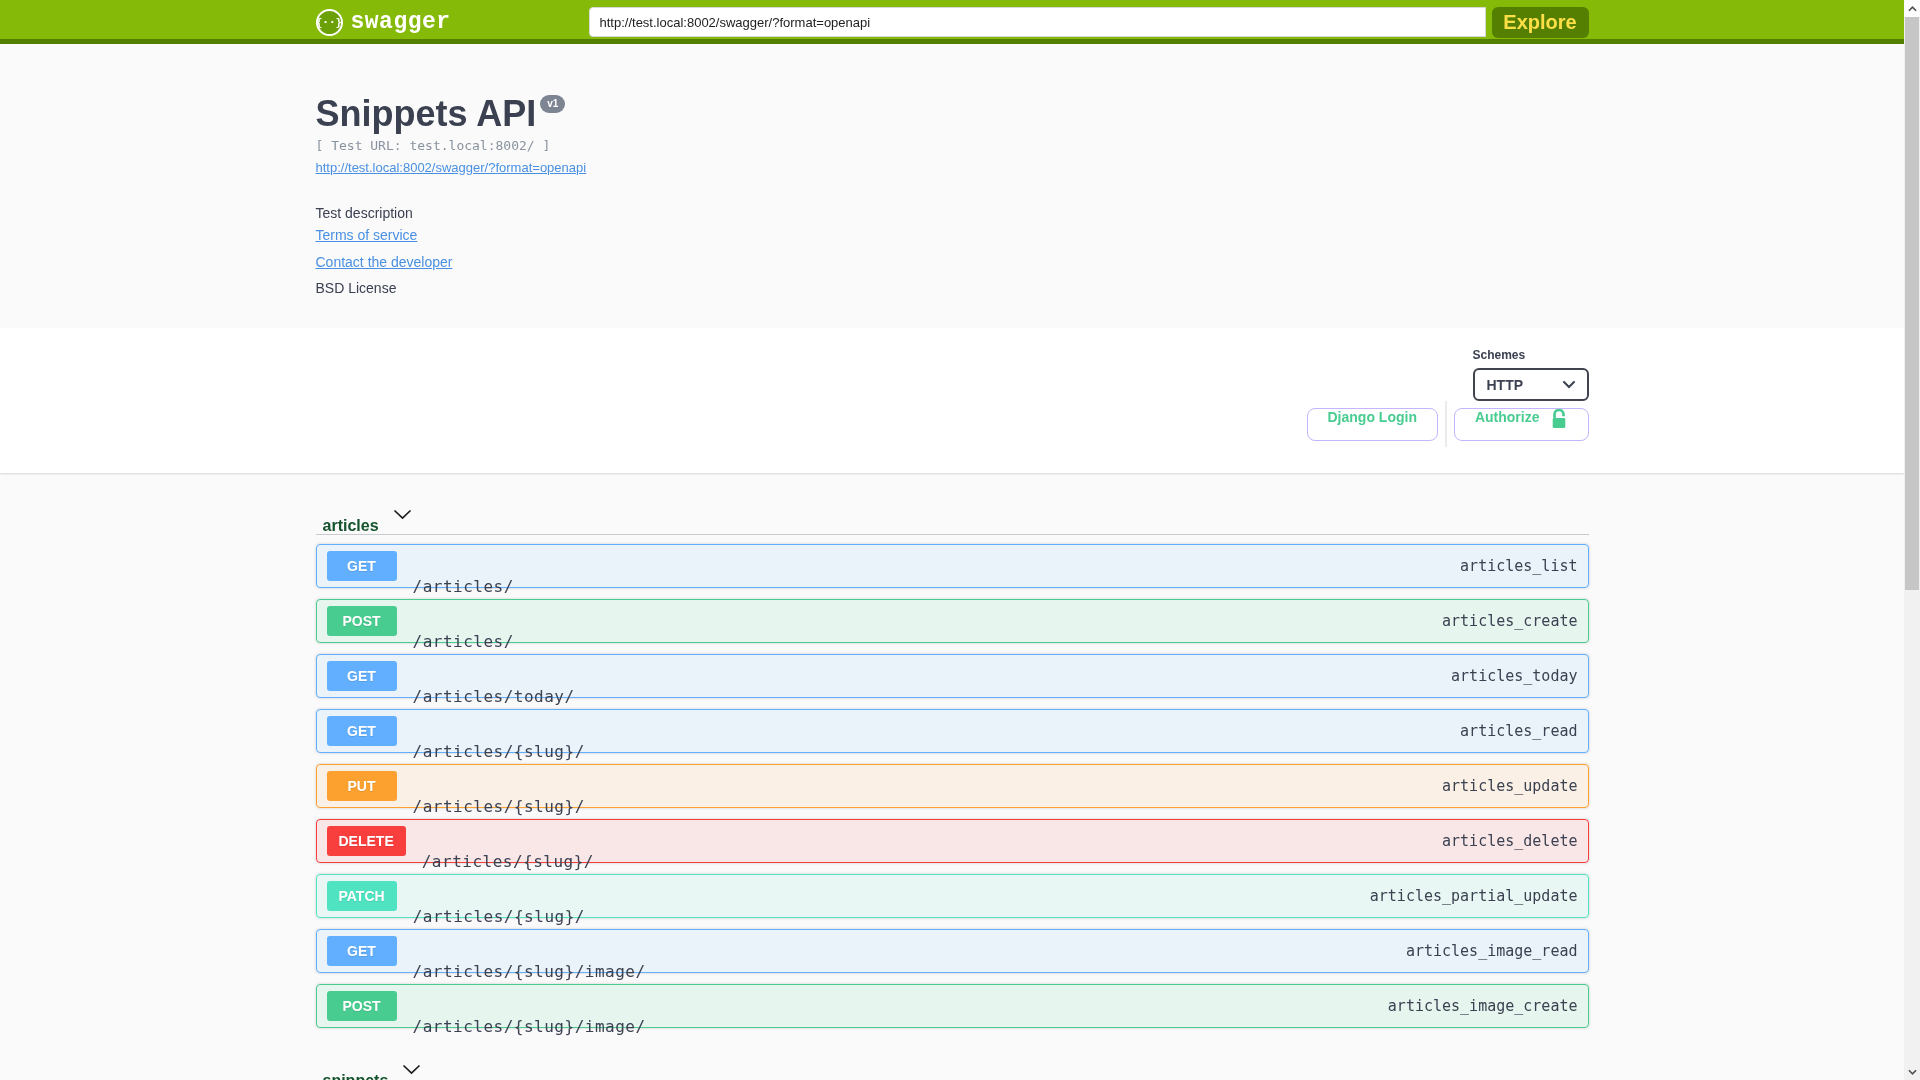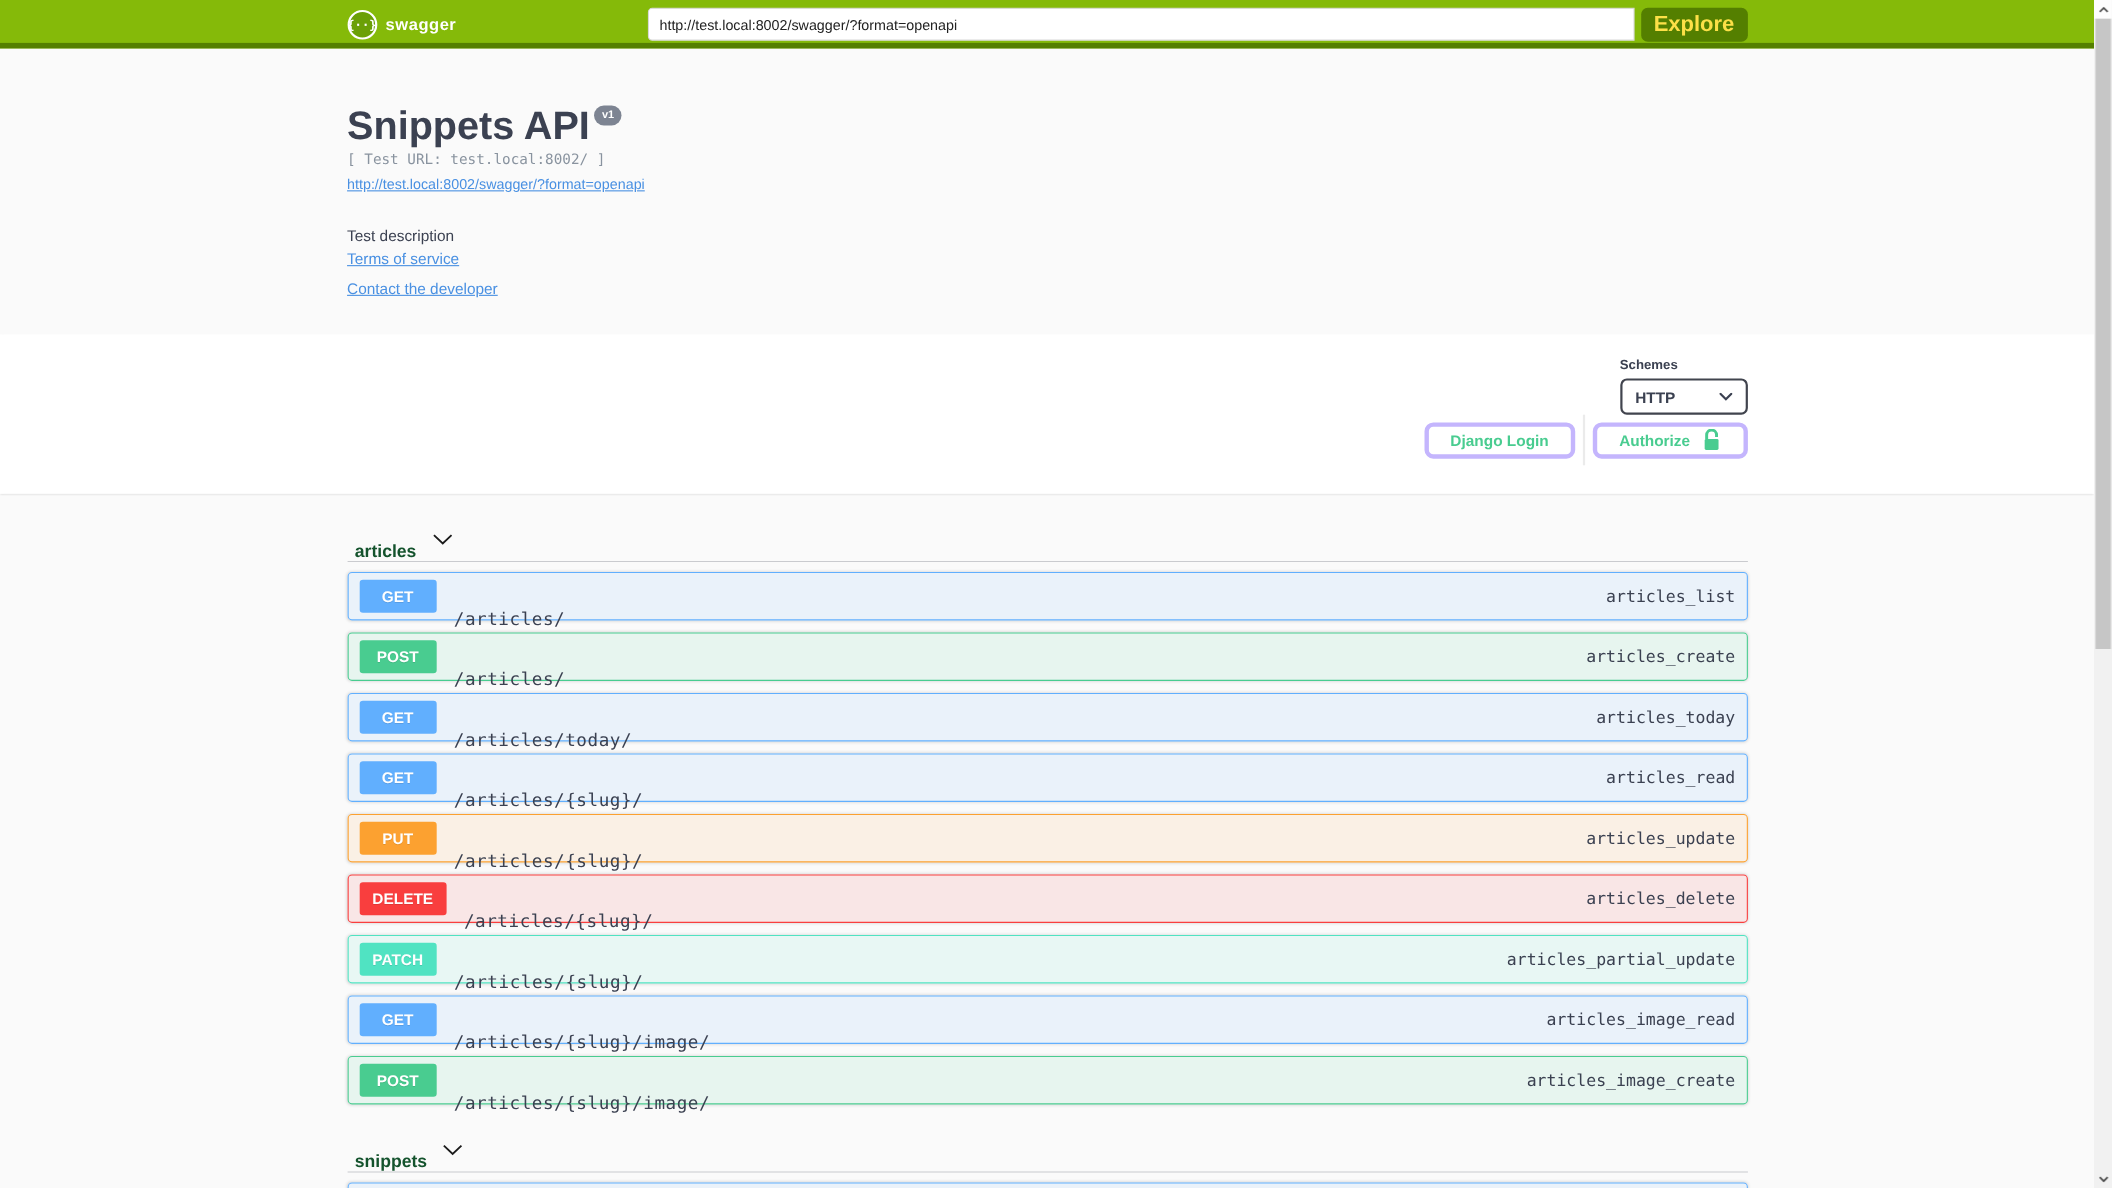--- a/index.html
+++ b/index.html
@@ -21,21 +21,21 @@
   }
   .topbar .container { display: flex; align-items: center; height: 44px; }
   .brand { display: flex; align-items: center; gap: 8px; cursor: pointer; }
   .logo-circle {
     width: 27px; height: 27px; border-radius: 50%;
     background: #6ba006; border: 2px solid #ffffff;
     display: flex; align-items: center; justify-content: center;
     color: #ffffff; font-family: "DejaVu Sans Mono", monospace;
     font-size: 11px; font-weight: bold; line-height: 1;
   }
-  .brand-name { color: #ffffff; font-size: 15px; font-weight: bold; letter-spacing: 0.5px; }
+  .brand-name { color: #ffffff; font-size: 23px; font-weight: bold; letter-spacing: 0.5px; font-family: Liberation Mono, monospace; }
   .download-wrapper { display: flex; align-items: center; margin-left: auto; width: 1000px; }
   .download-input {
     flex: 1; height: 30px; border: 1px solid #d8d8d8; border-radius: 4px 0 0 4px;
     padding: 0 10px; font-size: 13px; color: #222; outline: none;
     font-family: "Liberation Sans", sans-serif; background: #fff;
   }
   .explore-btn {
     width: 97px; height: 31px; margin-left: 6px;
     background: #547f00; color: #fde047; font-weight: bold; font-size: 20px;
     border: none; border-radius: 6px; cursor: pointer;
@@ -66,23 +66,23 @@
   }
   .scheme-inner { display: flex; justify-content: space-between; align-items: flex-end; flex-direction: column; }
   .schemes-label { display: block; font-size: 12px; font-weight: bold; color: #3b4151; margin-bottom: 6px; }
   .scheme-select {
     width: 116px; height: 33px; border: 2px solid #41444e; border-radius: 6px;
     background: #fff; display: flex; align-items: center; justify-content: space-between;
     padding: 0 12px; font-size: 14px; font-weight: bold; color: #3b4151; cursor: pointer;
   }
   .auth-wrapper { display: flex; align-items: center; }
   .btn-outline-green {
-    height: 33px; border: 4px solid #c4b5fd; border-radius: 8px; background: transparent;
+    height: 33px; border: 1px solid #c4b5fd; border-radius: 8px; background: transparent;
     color: #49cc90; font-size: 14px; font-weight: bold; padding: 0 20px; cursor: pointer;
-    display: flex; align-items: center; gap: 10px;
+    display: flex; align-items: flex-start; gap: 10px;
     font-family: "Liberation Sans", sans-serif;
   }
   .auth-divider { width: 2px; height: 46px; background: #ebebeb; margin: 0 7px; }
 
   
   .opblock-tag {
     display: flex; align-items: center;
     height: 34px; margin-top: 28px; margin-bottom: 9px;
     padding-left: 7px;
     border-bottom: 1px solid rgba(59,65,81,0.25);
@@ -139,20 +139,21 @@
   <div class="info-wrap">
     <div class="container">
       <div class="api-title">
         <span>Snippets API</span><span class="version-badge">v1</span>
       </div>
       <div class="base-url">[ Test URL: test.local:8002/ ]</div>
       <a class="spec-link">http://test.local:8002/swagger/?format=openapi</a>
       <div class="api-description">Test description</div>
       <div class="tos"><a class="info-link">Terms of service</a></div>
       <div class="contact"><a class="info-link">Contact the developer</a></div>
+      <div class="license">BSD License</div>
     </div>
   </div>
 
   <div class="scheme-container">
     <div class="container scheme-inner">
       <div>
         <label class="schemes-label">Schemes</label>
         <div class="scheme-select">
           <span>HTTP</span>
           <svg width="12" height="8" viewBox="0 0 12 8">

